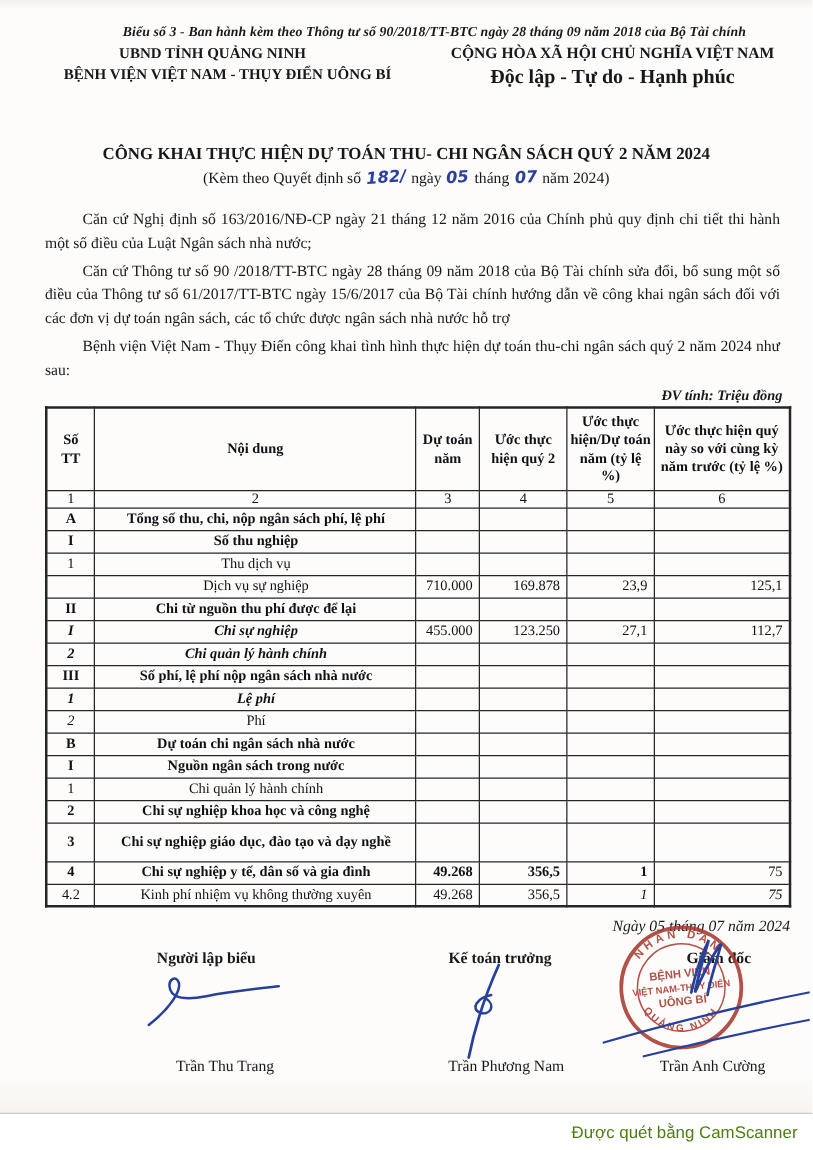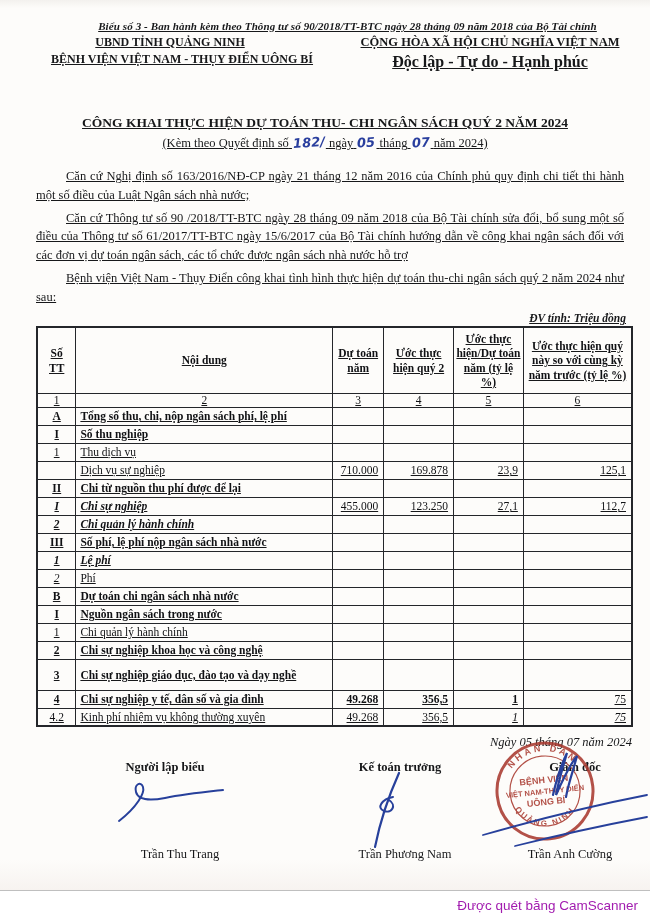--- a/index.html
+++ b/index.html
@@ -3,21 +3,20 @@
 <meta charset="utf-8">
 <style>
   * { margin:0; padding:0; box-sizing:border-box; }
   html,body { width:650px; height:920px; }
   body { font-family:"Liberation Serif", serif; background:#ffffff; color:#17181a; }
 
   .scan {
     position:relative; width:650px; height:890px;
     background:linear-gradient(180deg,#f3f1ee 0px,#fdfcfa 8px,#fdfcfa 860px,#f7f3f0 890px);
     overflow:hidden;
-    text-decoration:underline;
   }
 
   .meta-line {
     padding:20px 10px 0 55px; text-align:center;
     font-style:italic; font-weight:bold; font-size:11px; letter-spacing:.1px;
   }
 
   .header-row { display:flex; margin-top:3px; }
   .org-block { width:340px; text-align:center; font-weight:bold; }
   .org-block .l1 { font-size:12px; }
@@ -47,21 +46,21 @@
   table.main th, table.main td { border:1px solid #24262a; }
   table.main { border:2px solid #24262a; }
   th { font-weight:bold; text-align:center; vertical-align:middle; line-height:1.25; padding:2px 1px; }
   th.h-stt { white-space:pre-line; }
   thead tr { height:66px; }
   tbody tr { height:18px; }
   tbody tr.c-row { height:14px; }
   tbody tr.c-row td { text-align:center; }
   tbody tr.tall { height:31px; }
   td.stt { text-align:center; padding:0 1px; }
-  td.name { text-align:left; padding:1px 3px 1px 4px; }
+  td.name { text-align:center; padding:1px 3px 1px 4px; }
   td.val { text-align:right; padding:1px 5px 1px 1px; }
   tr.rb td.name, tr.rb td.stt { font-weight:bold; }
   tr.rbv td.name, tr.rbv td.stt, tr.rbv td.val { font-weight:bold; }
   tr.rbv td.v4 { font-weight:normal; }
   tr.rbi td.name, tr.rbi td.stt { font-weight:bold; font-style:italic; }
   tr.ri td.stt { font-style:italic; }
   tr.vi td.v3, tr.vi td.v4 { font-style:italic; }
 
   .signing { position:relative; height:150px; margin-top:2px; }
   .date-line { position:absolute; top:6px; right:18px; font-style:italic; font-size:12.5px; }
@@ -80,21 +79,21 @@
   .sig.s2 { left:355px; top:40px; }
   .sig.s3 { left:455px; top:14px; z-index:3; }
 
   .stamp { position:absolute; left:493px; top:10px; width:104px; height:104px; transform:rotate(-6deg); opacity:.88; z-index:2; }
   .stamp text { fill:#a93a30; font-family:"Liberation Sans", sans-serif; font-weight:bold; }
 
   .camscanner-bar {
     height:30px; background:#ffffff; border-top:1px solid #bfbfbf;
     display:flex; align-items:center; justify-content:flex-end; padding-right:12px;
   }
-  .camscanner-bar span { font-family:"Liberation Sans", sans-serif; font-size:13.5px; color:#a21caf; }
+  .camscanner-bar span { font-family:"Liberation Sans", sans-serif; font-size:13.5px; color:#4d7c0f; }
 </style>
 </head>
 <body>
 
 <div class="scan">
 
   <div class="meta-line">Biểu số 3 - Ban hành kèm theo Thông tư số 90/2018/TT-BTC ngày 28 tháng 09 năm 2018 của Bộ Tài chính</div>
 
   <div class="header-row">
     <div class="org-block">

